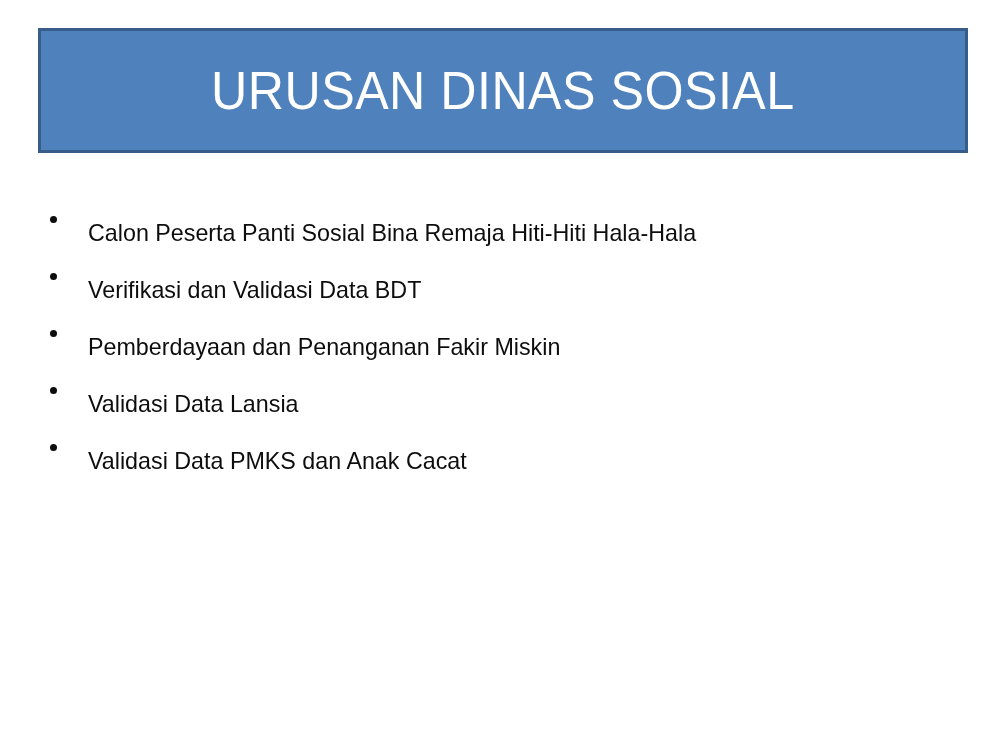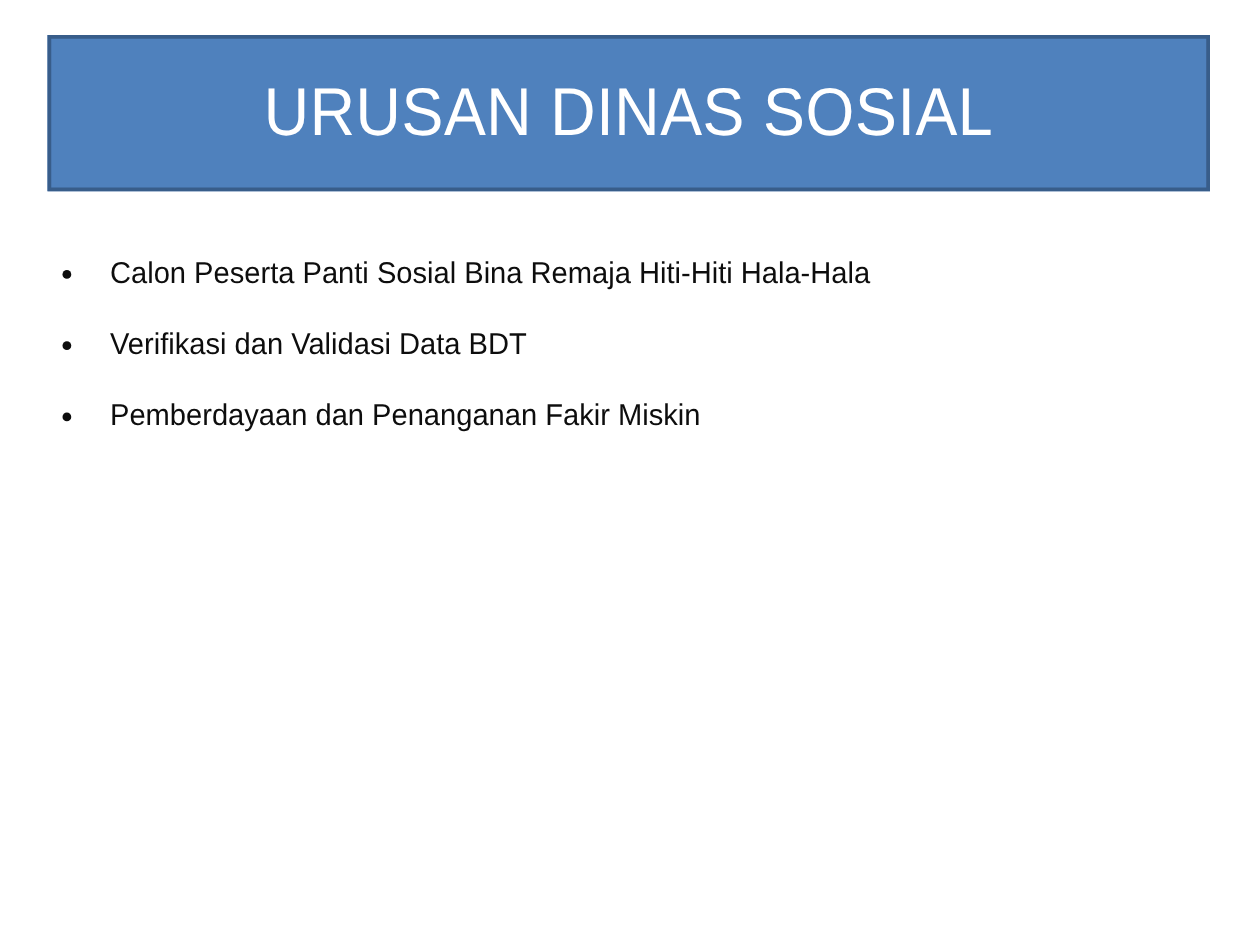--- a/index.html
+++ b/index.html
@@ -54,21 +54,21 @@
     top: 190px;
     width: 930px;
     list-style: none;
     margin: 0;
     padding: 0;
   }
   #bullet-list li {
     position: relative;
     height: 57px;
     display: flex;
-    align-items: center;
+    align-items: flex-end;
     padding-left: 43px;
   }
   #bullet-list li .bullet-marker {
     position: absolute;
     left: 5px;
     top: 50%;
     width: 7px;
     height: 7px;
     margin-top: -3px;
     background: #0d0d0d;
@@ -100,15 +100,23 @@
       <span class="bullet-text">Calon Peserta Panti Sosial Bina Remaja Hiti-Hiti Hala-Hala</span>
     </li>
     <li>
       <span class="bullet-marker"></span>
       <span class="bullet-text">Verifikasi dan Validasi Data BDT</span>
     </li>
     <li>
       <span class="bullet-marker"></span>
       <span class="bullet-text">Pemberdayaan dan Penanganan Fakir Miskin</span>
     </li>
+    <li>
+      <span class="bullet-marker"></span>
+      <span class="bullet-text">Validasi Data Lansia</span>
+    </li>
+    <li>
+      <span class="bullet-marker"></span>
+      <span class="bullet-text">Validasi Data PMKS dan Anak Cacat</span>
+    </li>
   </ul>
 
 </div>
 
 </body></html>

